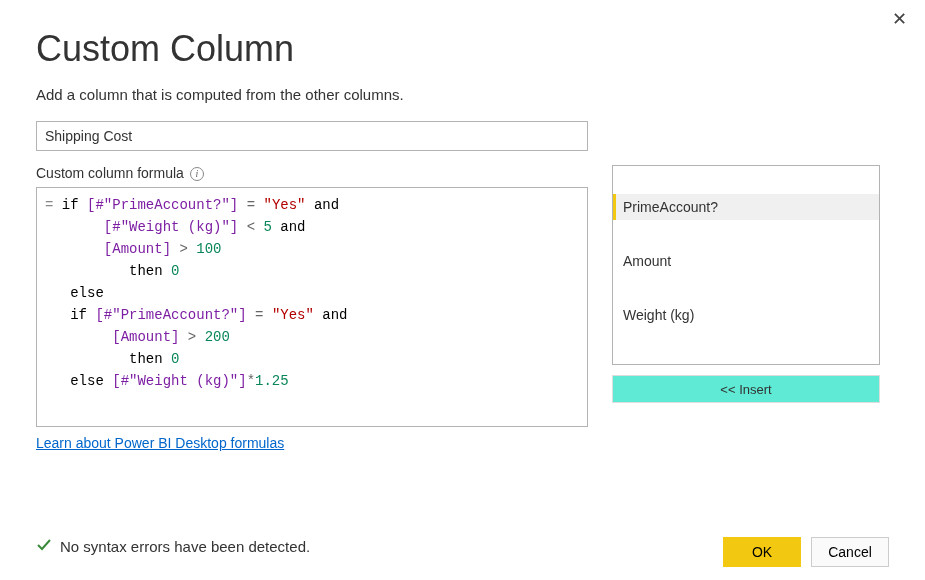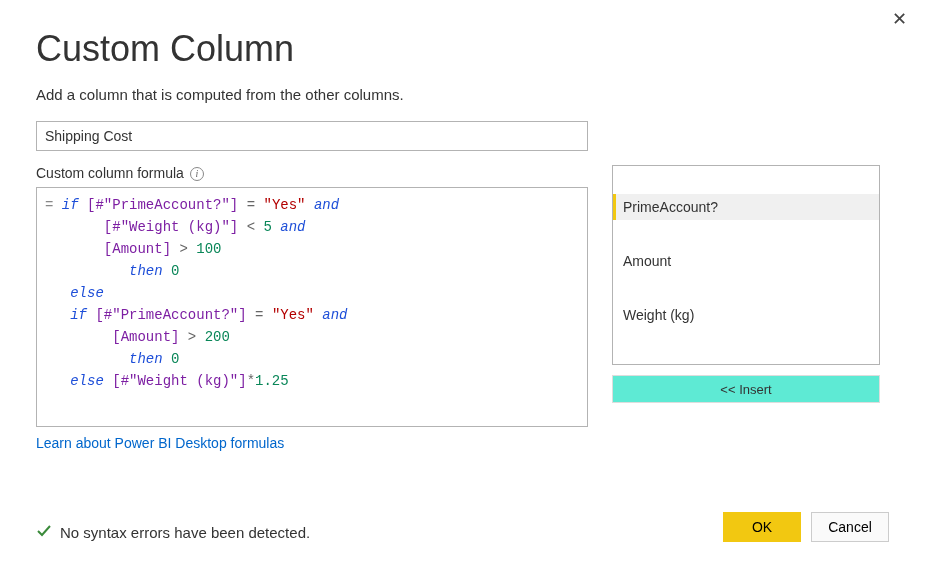--- a/index.html
+++ b/index.html
@@ -78,29 +78,30 @@
     border: 1px solid #b3b3b3;
     padding: 6px 8px;
     font-family: Consolas, "Courier New", monospace;
     font-size: 14px;
     line-height: 22px;
     color: #000;
     overflow: auto;
     white-space: pre;
   }
   .tok-eq    { color: #888; }
-  .tok-kw    { color: #1d4ed8; font-style: italic; }
+  .tok-kw    { color: #000000; }
   .tok-col   { color: #7d1fa3; }   
   .tok-str   { color: #b30000; }
   .tok-num   { color: #098658; }
   .tok-op    { color: #666; }
   .learn-link {
     display: inline-block;
     margin-top: 8px;
     color: #0066cc;
+    text-decoration: underline;
     font-size: 14px;
     cursor: pointer;
   }
   .avail-box {
     border: 1px solid #b3b3b3;
     height: 200px;
     overflow: auto;
   }
   .avail-item {
     padding: 5px 10px;
@@ -121,23 +122,23 @@
     background: #5eead4;
     border: 1px solid #ddd;
     font-size: 13px;
     color: #333;
     cursor: pointer;
   }
   .footer {
     position: absolute;
     left: 36px;
     right: 36px;
-    bottom: 38px;
+    bottom: 13px;
     display: flex;
-    align-items: flex-end;
+    align-items: flex-start;
   }
   .status {
     display: flex;
     align-items: center;
     gap: 8px;
     font-size: 15px;
     color: #333;
   }
   .check-icon { color: #3a8a3a; }
   .spacer { flex: 1; }

